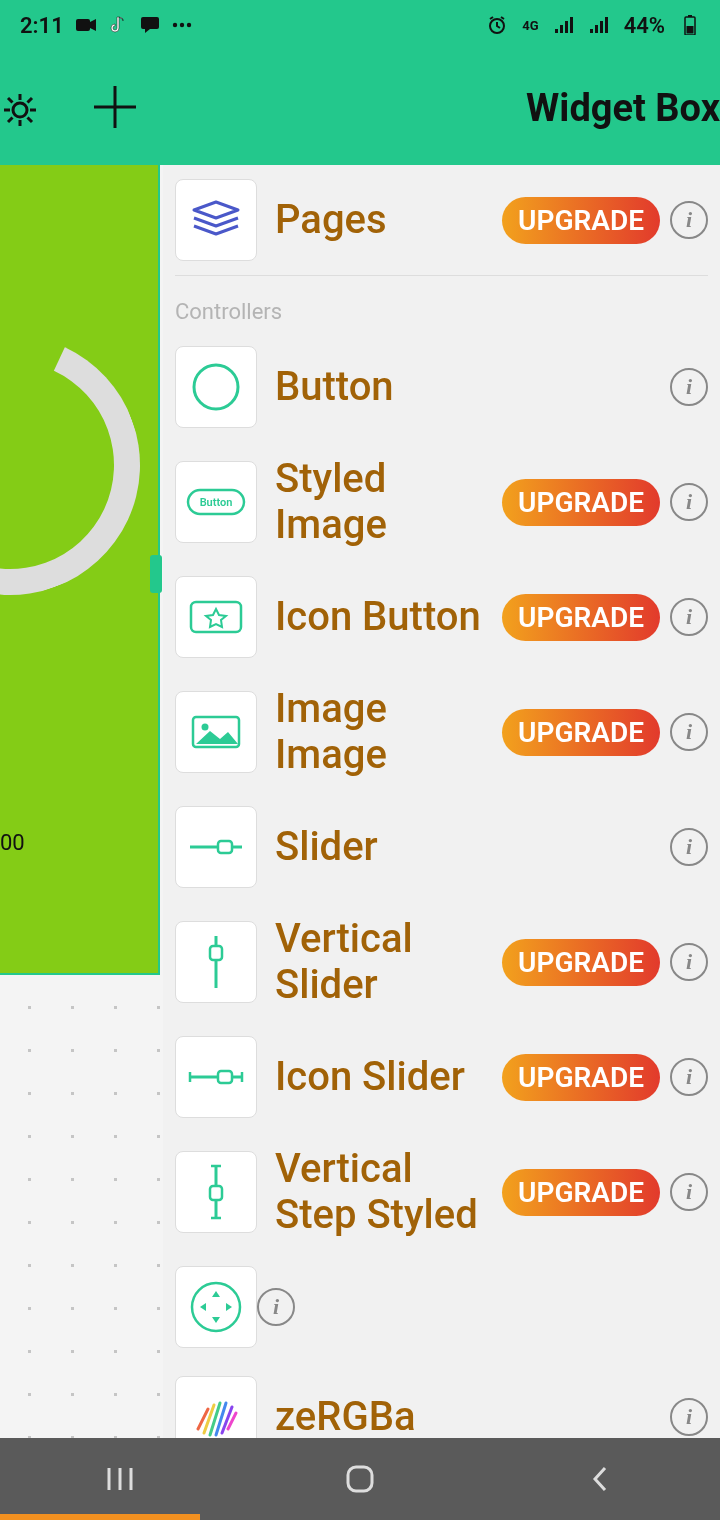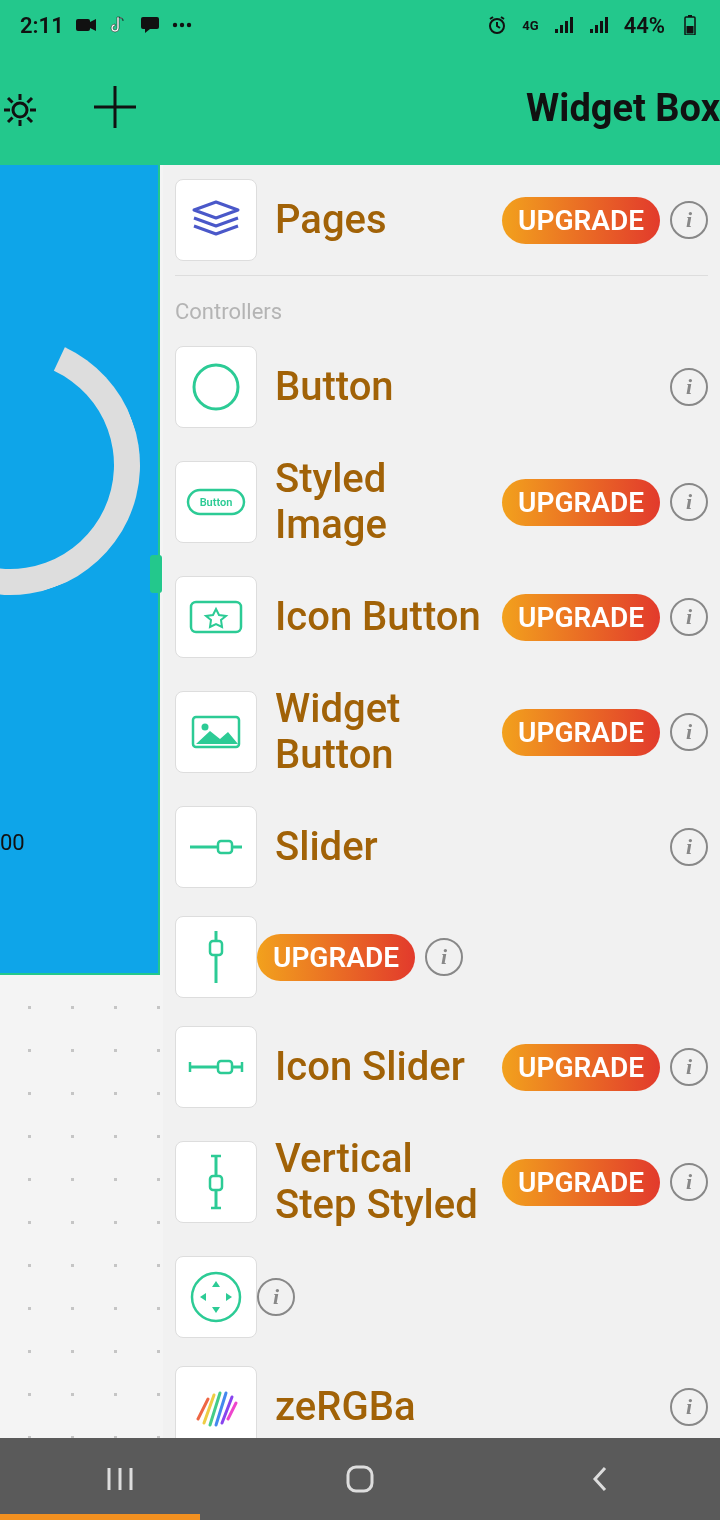--- a/index.html
+++ b/index.html
@@ -11,21 +11,21 @@
   .status-right { display: flex; gap: 15px; align-items: center; }
   .status-icon { width: 20px; height: 20px; display: inline-flex; align-items: center; justify-content: center; }
 
   
   .header { height: 115px; background: #23c88c; display: flex; align-items: center; position: relative; }
   .header-title { position: absolute; left: 0; right: 0; text-align: right; font-size: 38px; font-weight: 700; color: #111; }
   .header-settings { position: absolute; left: 0px; top: 40px; }
   .header-add { position: absolute; left: 88px; top: 30px; }
 
   
-  .left-peek { position: absolute; left: 0; top: 165px; width: 160px; height: 810px; background: #0ea5e9; border: 2px solid #23c88c; border-left: none; border-top: none; }
+  .left-peek { position: absolute; left: 0; top: 165px; width: 160px; height: 810px; background: #84cc16; border: 2px solid #23c88c; border-left: none; border-top: none; }
   .gauge-arc { position: absolute; left: -120px; top: 170px; width: 260px; height: 260px; border: 26px solid #ddd; border-radius: 50%; border-right-color: transparent; border-bottom-color: transparent; transform: rotate(160deg); }
   .gauge-num { position: absolute; left: 0px; bottom: 118px; font-size: 22px; color: #111; }
   .drag-handle { position: absolute; left: 150px; top: 555px; width: 12px; height: 38px; background: #23c88c; border-radius: 3px; z-index: 5; }
   .dotgrid { position: absolute; left: 0; top: 978px; width: 160px; height: 460px; background-image: radial-gradient(circle, #c5c5c5 1.5px, transparent 1.5px); background-size: 43px 43px; background-position: 8px 8px; }
 
   
   .widget-panel { position: absolute; left: 163px; top: 165px; right: 0; bottom: 0; background: #f1f1f1; overflow: hidden; }
   .widget-row { display: flex; align-items: center; padding: 14px 12px 14px 12px; }
   .widget-icon { width: 82px; height: 82px; border: 1px solid #ddd; border-radius: 8px; background: #fff; display: flex; align-items: center; justify-content: center; flex-shrink: 0; }
   .widget-label { flex: 1; padding-left: 18px; font-size: 40px; color: #a16207; font-weight: 500; line-height: 1.15; }
@@ -195,21 +195,21 @@
   </div>
 
   <div class="widget-row">
     <div class="widget-icon">
       <svg width="52" height="36" viewBox="0 0 52 36">
           <rect x="3" y="3" width="46" height="30" rx="3" fill="none" stroke="#2ccb95" stroke-width="2.5"></rect>
           <circle cx="15" cy="13" r="3.5" fill="#2ccb95"></circle>
           <path d="M6 30 L20 17 L30 25 L38 18 L48 30 Z" fill="#2ccb95"></path>
         </svg>
     </div>
-    <div class="widget-label">Widget Button</div>
+    <div class="widget-label">Image Image</div>
     <div class="upgrade-badge">UPGRADE</div>
     <div class="info-btn">i</div>
   </div>
 
   <div class="widget-row">
     <div class="widget-icon">
       <svg width="60" height="20" viewBox="0 0 60 20">
           <line x1="4" y1="10" x2="56" y2="10" stroke="#2ccb95" stroke-width="3"></line>
           <rect x="32" y="4" width="14" height="12" rx="3" fill="#fff" stroke="#2ccb95" stroke-width="2.5"></rect>
         </svg>
@@ -218,20 +218,21 @@
     <div class="info-btn">i</div>
   </div>
 
   <div class="widget-row">
     <div class="widget-icon">
       <svg width="20" height="60" viewBox="0 0 20 60">
           <line x1="10" y1="4" x2="10" y2="56" stroke="#2ccb95" stroke-width="3"></line>
           <rect x="4" y="14" width="12" height="14" rx="3" fill="#fff" stroke="#2ccb95" stroke-width="2.5"></rect>
         </svg>
     </div>
+    <div class="widget-label">Vertical Slider</div>
     <div class="upgrade-badge">UPGRADE</div>
     <div class="info-btn">i</div>
   </div>
 
   <div class="widget-row">
     <div class="widget-icon">
       <svg width="60" height="20" viewBox="0 0 60 20">
           <line x1="4" y1="10" x2="56" y2="10" stroke="#2ccb95" stroke-width="3"></line>
           <line x1="4" y1="5" x2="4" y2="15" stroke="#2ccb95" stroke-width="2.5"></line>
           <line x1="56" y1="5" x2="56" y2="15" stroke="#2ccb95" stroke-width="2.5"></line>

